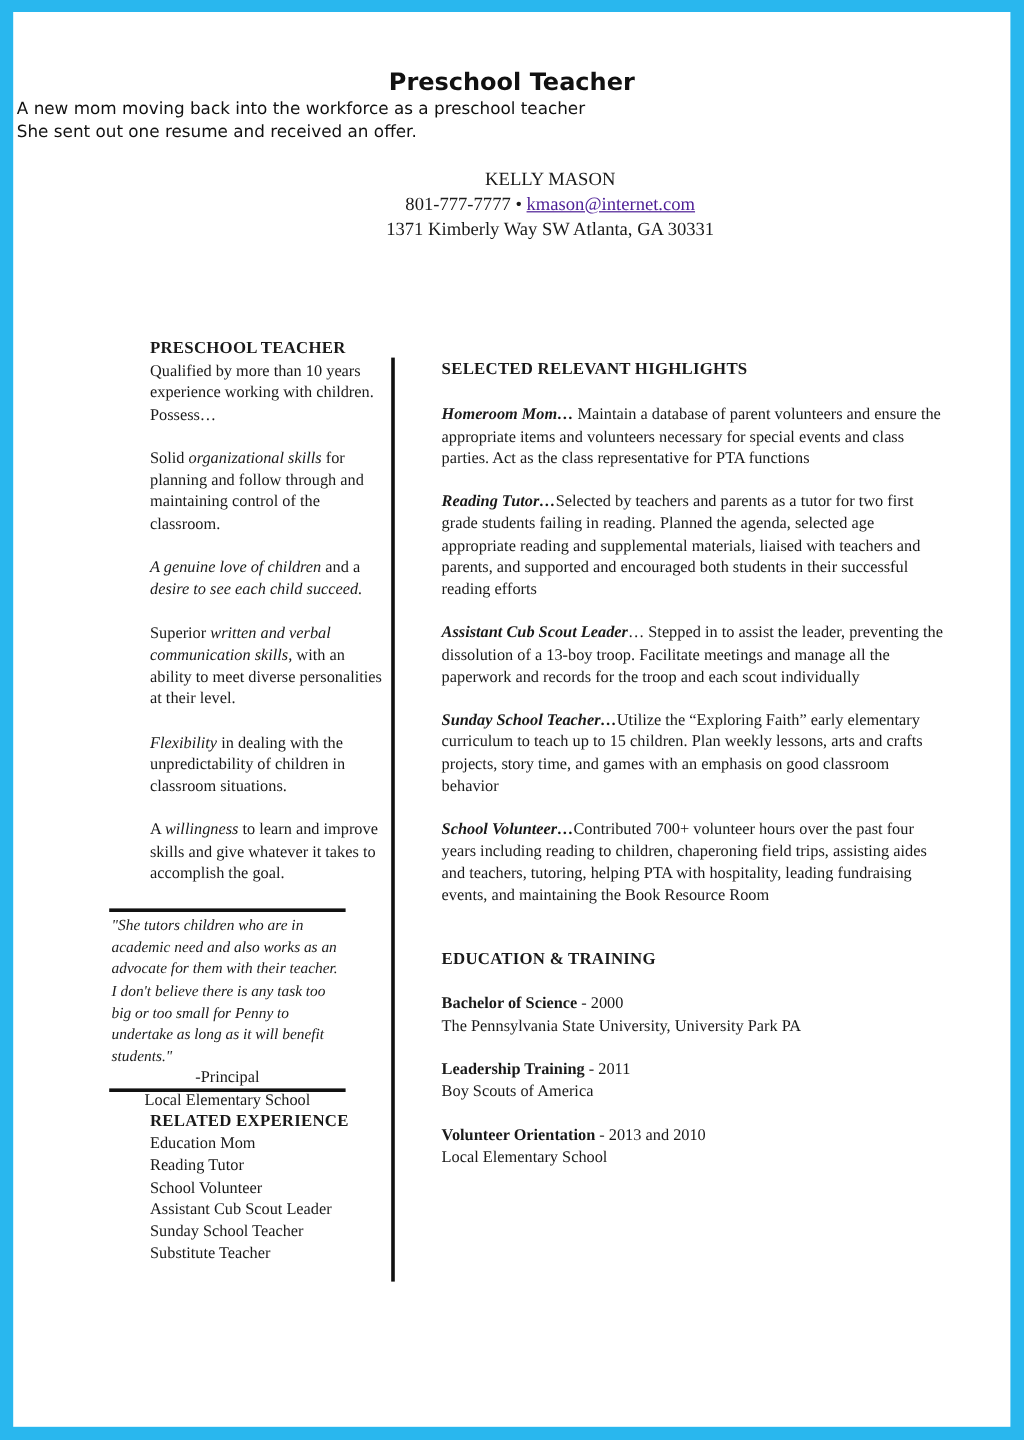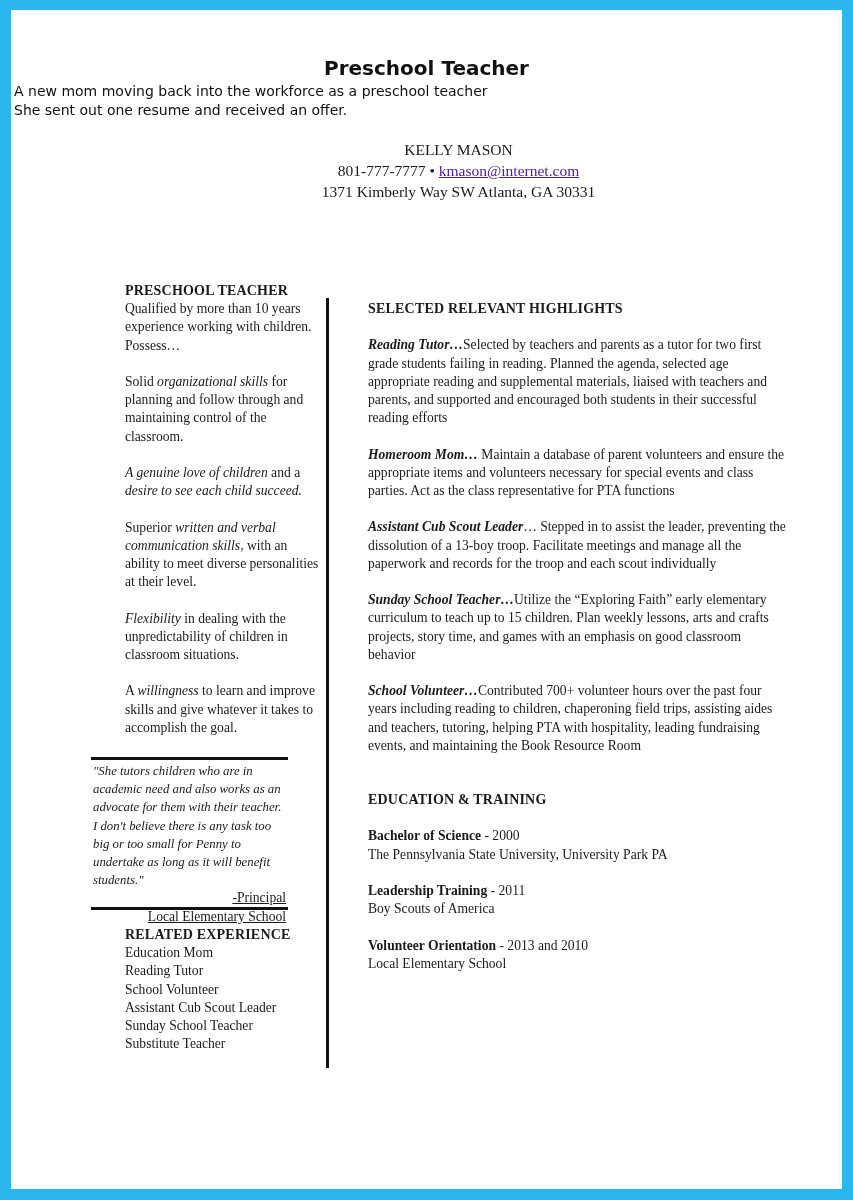--- a/index.html
+++ b/index.html
@@ -45,21 +45,21 @@
 
     .quote-box {
       position: absolute; left: 91px; top: 757px; width: 197px;
       border-top: 3px solid #111;
       border-bottom: 3px solid #111;
       padding: 2px 0 3px 2px;
       box-sizing: border-box; height: 153px;
       font-size: 12.8px; line-height: 18.2px;
     }
     .quote-text { font-style: italic; }
-    .quote-attr { text-align: right; padding-right: 2px; font-size: 13.6px; text-decoration: underline; }
+    .quote-attr { text-align: center; padding-right: 2px; font-size: 13.6px; }
 
     .related {
       position: absolute; left: 93px; top: 926px; width: 210px;
       font-size: 13.6px; line-height: 18.2px;
     }
 
     .divider {
       position: absolute; left: 326px; top: 298px;
       width: 3px; height: 770px; background: #111;
     }
@@ -120,22 +120,22 @@
   <div>Assistant Cub Scout Leader</div>
   <div>Sunday School Teacher</div>
   <div>Substitute Teacher</div>
 </div>
 
 <div class="divider"></div>
 
 <div class="right serif">
   <div class="sec-head">SELECTED RELEVANT HIGHLIGHTS</div>
 
+  <div class="hl"><span class="lead">Homeroom Mom…</span><span> Maintain a database of parent volunteers and ensure the appropriate items and volunteers necessary for special events and class parties. Act as the class representative for PTA functions</span></div>
   <div class="hl"><span class="lead">Reading Tutor…</span><span>Selected by teachers and parents as a tutor for two first grade students failing in reading. Planned the agenda, selected age appropriate reading and supplemental materials, liaised with teachers and parents, and supported and encouraged both students in their successful reading efforts</span></div>
-  <div class="hl"><span class="lead">Homeroom Mom…</span><span> Maintain a database of parent volunteers and ensure the appropriate items and volunteers necessary for special events and class parties. Act as the class representative for PTA functions</span></div>
   <div class="hl"><span class="lead">Assistant Cub Scout Leader</span><span>… Stepped in to assist the leader, preventing the dissolution of a 13-boy troop. Facilitate meetings and manage all the paperwork and records for the troop and each scout individually</span></div>
   <div class="hl"><span class="lead">Sunday School Teacher…</span><span>Utilize the “Exploring Faith” early elementary curriculum to teach up to 15 children. Plan weekly lessons, arts and crafts projects, story time, and games with an emphasis on good classroom behavior</span></div>
   <div class="hl"><span class="lead">School Volunteer…</span><span>Contributed 700+ volunteer hours over the past four years including reading to children, chaperoning field trips, assisting aides and teachers, tutoring, helping PTA with hospitality, leading fundraising events, and maintaining the Book Resource Room</span></div>
 
   <div class="sec-head edu-head">EDUCATION &amp; TRAINING</div>
 
   <div class="edu">
     <div><span class="deg">Bachelor of Science</span><span> - 2000</span></div>
     <div>The Pennsylvania State University, University Park PA</div>
   </div>

